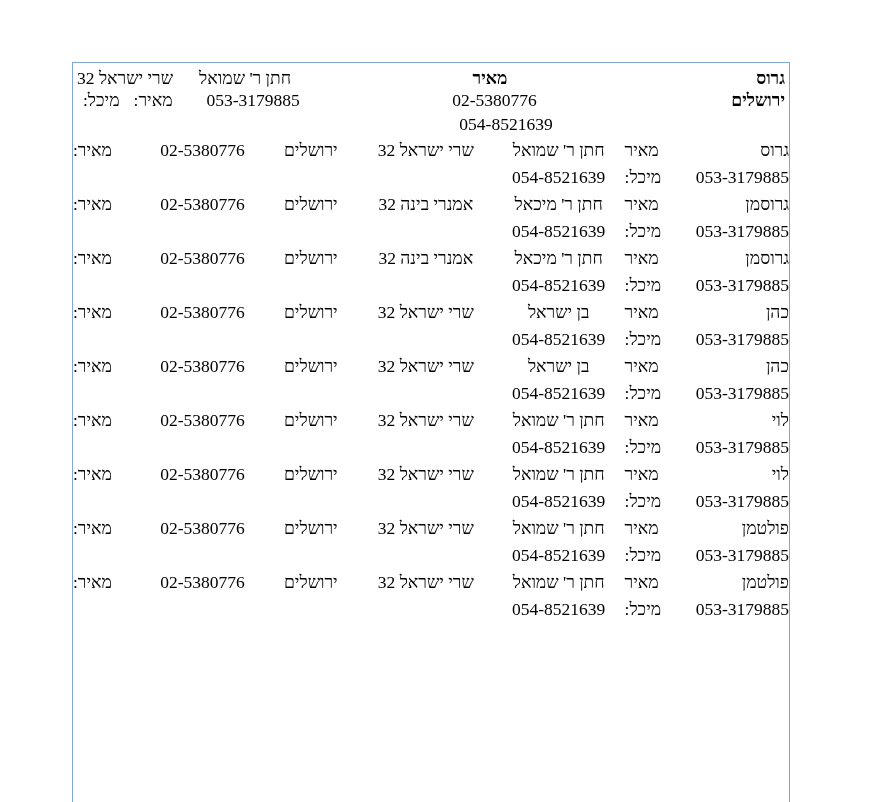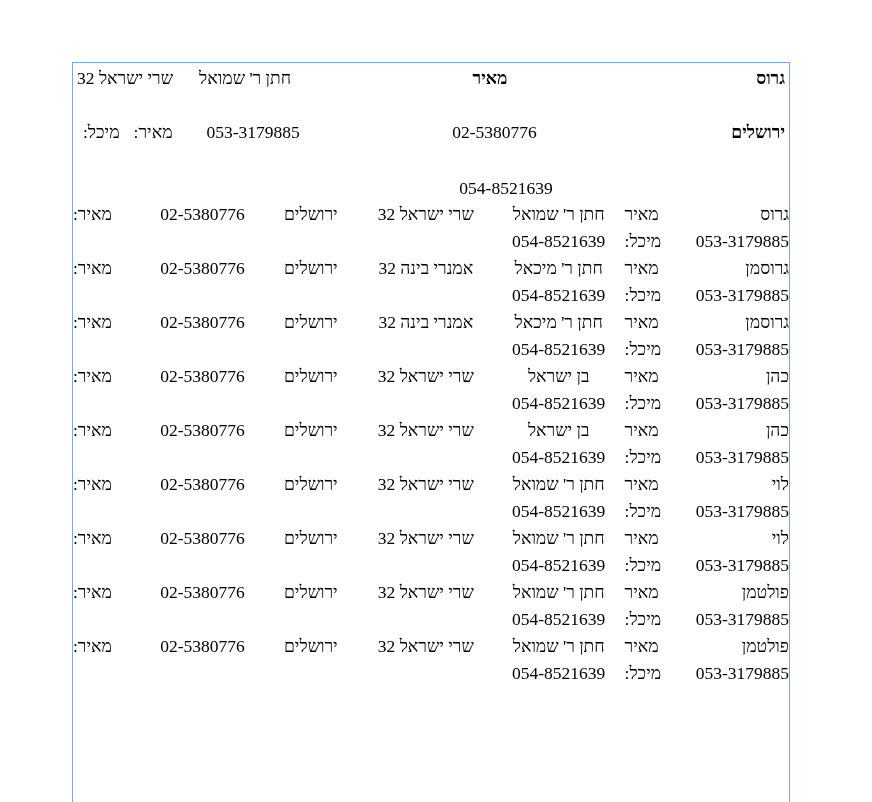--- a/index.html
+++ b/index.html
@@ -139,21 +139,21 @@
     text-align: right;
     padding-right: 4px;
     direction: ltr;
   }
   td.c2-cellwrap {
     direction: rtl;
   }
   .row2 td {
     line-height: 27px;
   }
-  .cellnum { direction: ltr; unicode-bidi: embed; margin-top: 32px; }
+  .cellnum { direction: ltr; unicode-bidi: embed; }
 </style>
 </head>
 <body>
 
 <div class="page">
   <div class="doc-body">
 
     <div class="hdr-row first">
       <span class="hdr-name">גרוס</span>
       <span class="hdr-mid">מאיר</span>

